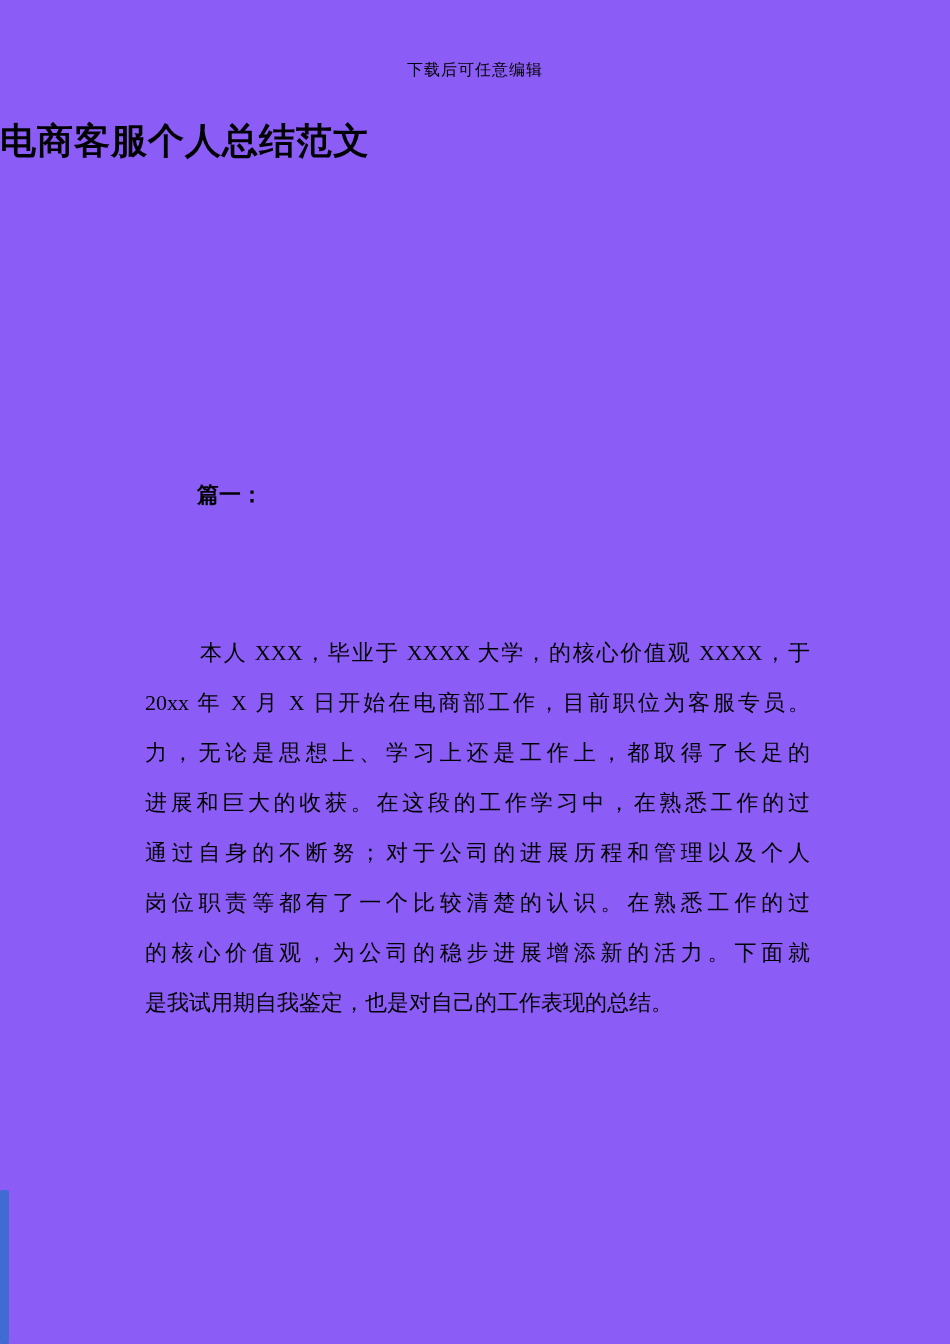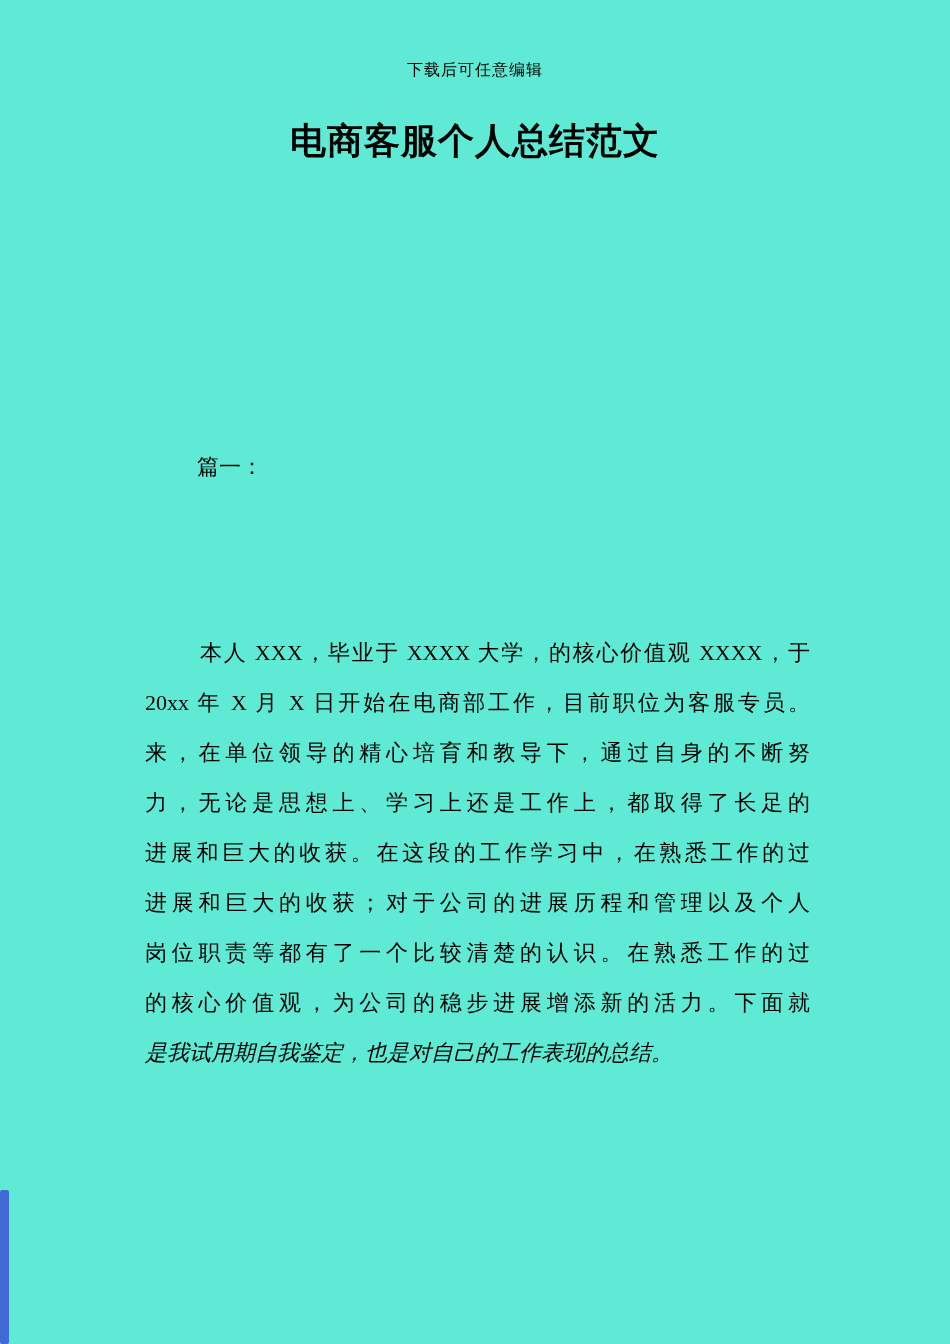--- a/index.html
+++ b/index.html
@@ -2,56 +2,56 @@
 <html><head>
 <meta charset="utf-8">
 <style>
   * { margin: 0; padding: 0; box-sizing: border-box; }
   html, body { background: #ffffff; }
   .page {
     position: relative;
     width: 950px;
     height: 1344px;
     margin: 0 auto;
-    background: #5eead4;
+    background: #8b5cf6;
     overflow: hidden;
     font-family: "Liberation Serif", "DejaVu Serif", serif;
     color: #000000;
   }
   .watermark {
     position: absolute;
     top: 60px;
     left: 0;
     width: 100%;
     text-align: center;
     font-size: 16px;
     letter-spacing: 1px;
     color: #000000;
     font-family: "Liberation Serif", "DejaVu Serif", serif;
   }
   .doc-title {
     position: absolute;
     top: 117px;
     left: 0;
     width: 100%;
-    text-align: center;
     font-family: "Liberation Sans", "DejaVu Sans", sans-serif;
     font-weight: bold;
     font-size: 36px;
     letter-spacing: 1px;
     color: #000000;
   }
   .section-label {
     position: absolute;
-    top: 452px;
+    top: 480px;
     left: 145px;
     width: 665px;
     padding-left: 52px;
     font-size: 22px;
     color: #000000;
+    font-weight: bold;
   }
   .paragraph {
     position: absolute;
     top: 628px;
     left: 145px;
     width: 665px;
     font-size: 22px;
     color: #000000;
   }
   .para-line {
@@ -59,21 +59,20 @@
     line-height: 50px;
     text-align: justify;
     text-align-last: justify;
     white-space: nowrap;
   }
   .para-line.first {
     padding-left: 55px;
   }
   .para-line.last {
     text-align-last: left;
-    font-style: italic;
   }
   .scrollbar-thumb {
     position: absolute;
     left: 0;
     top: 1190px;
     width: 9px;
     height: 154px;
     border-radius: 2px;
   }
 </style>
@@ -84,24 +83,23 @@
 
   <div class="watermark">下载后可任意编辑</div>
 
   <div class="doc-title">电商客服个人总结范文</div>
 
   <div class="section-label">篇一：</div>
 
   <div class="paragraph">
       <div class="para-line first">本人 XXX，毕业于 XXXX 大学，的核心价值观 XXXX，于</div>
       <div class="para-line">20xx 年 X 月 X 日开始在电商部工作，目前职位为客服专员。</div>
-      <div class="para-line">来，在单位领导的精心培育和教导下，通过自身的不断努</div>
       <div class="para-line">力，无论是思想上、学习上还是工作上，都取得了长足的</div>
       <div class="para-line">进展和巨大的收获。在这段的工作学习中，在熟悉工作的过</div>
-      <div class="para-line">进展和巨大的收获；对于公司的进展历程和管理以及个人</div>
+      <div class="para-line">通过自身的不断努；对于公司的进展历程和管理以及个人</div>
       <div class="para-line">岗位职责等都有了一个比较清楚的认识。在熟悉工作的过</div>
       <div class="para-line">的核心价值观，为公司的稳步进展增添新的活力。下面就</div>
       <div class="para-line last">是我试用期自我鉴定，也是对自己的工作表现的总结。</div>
     </div>
 
   <div class="scrollbar-thumb" style="background: rgb(63, 107, 210);"></div>
 
 </div>
 
 </body></html>

